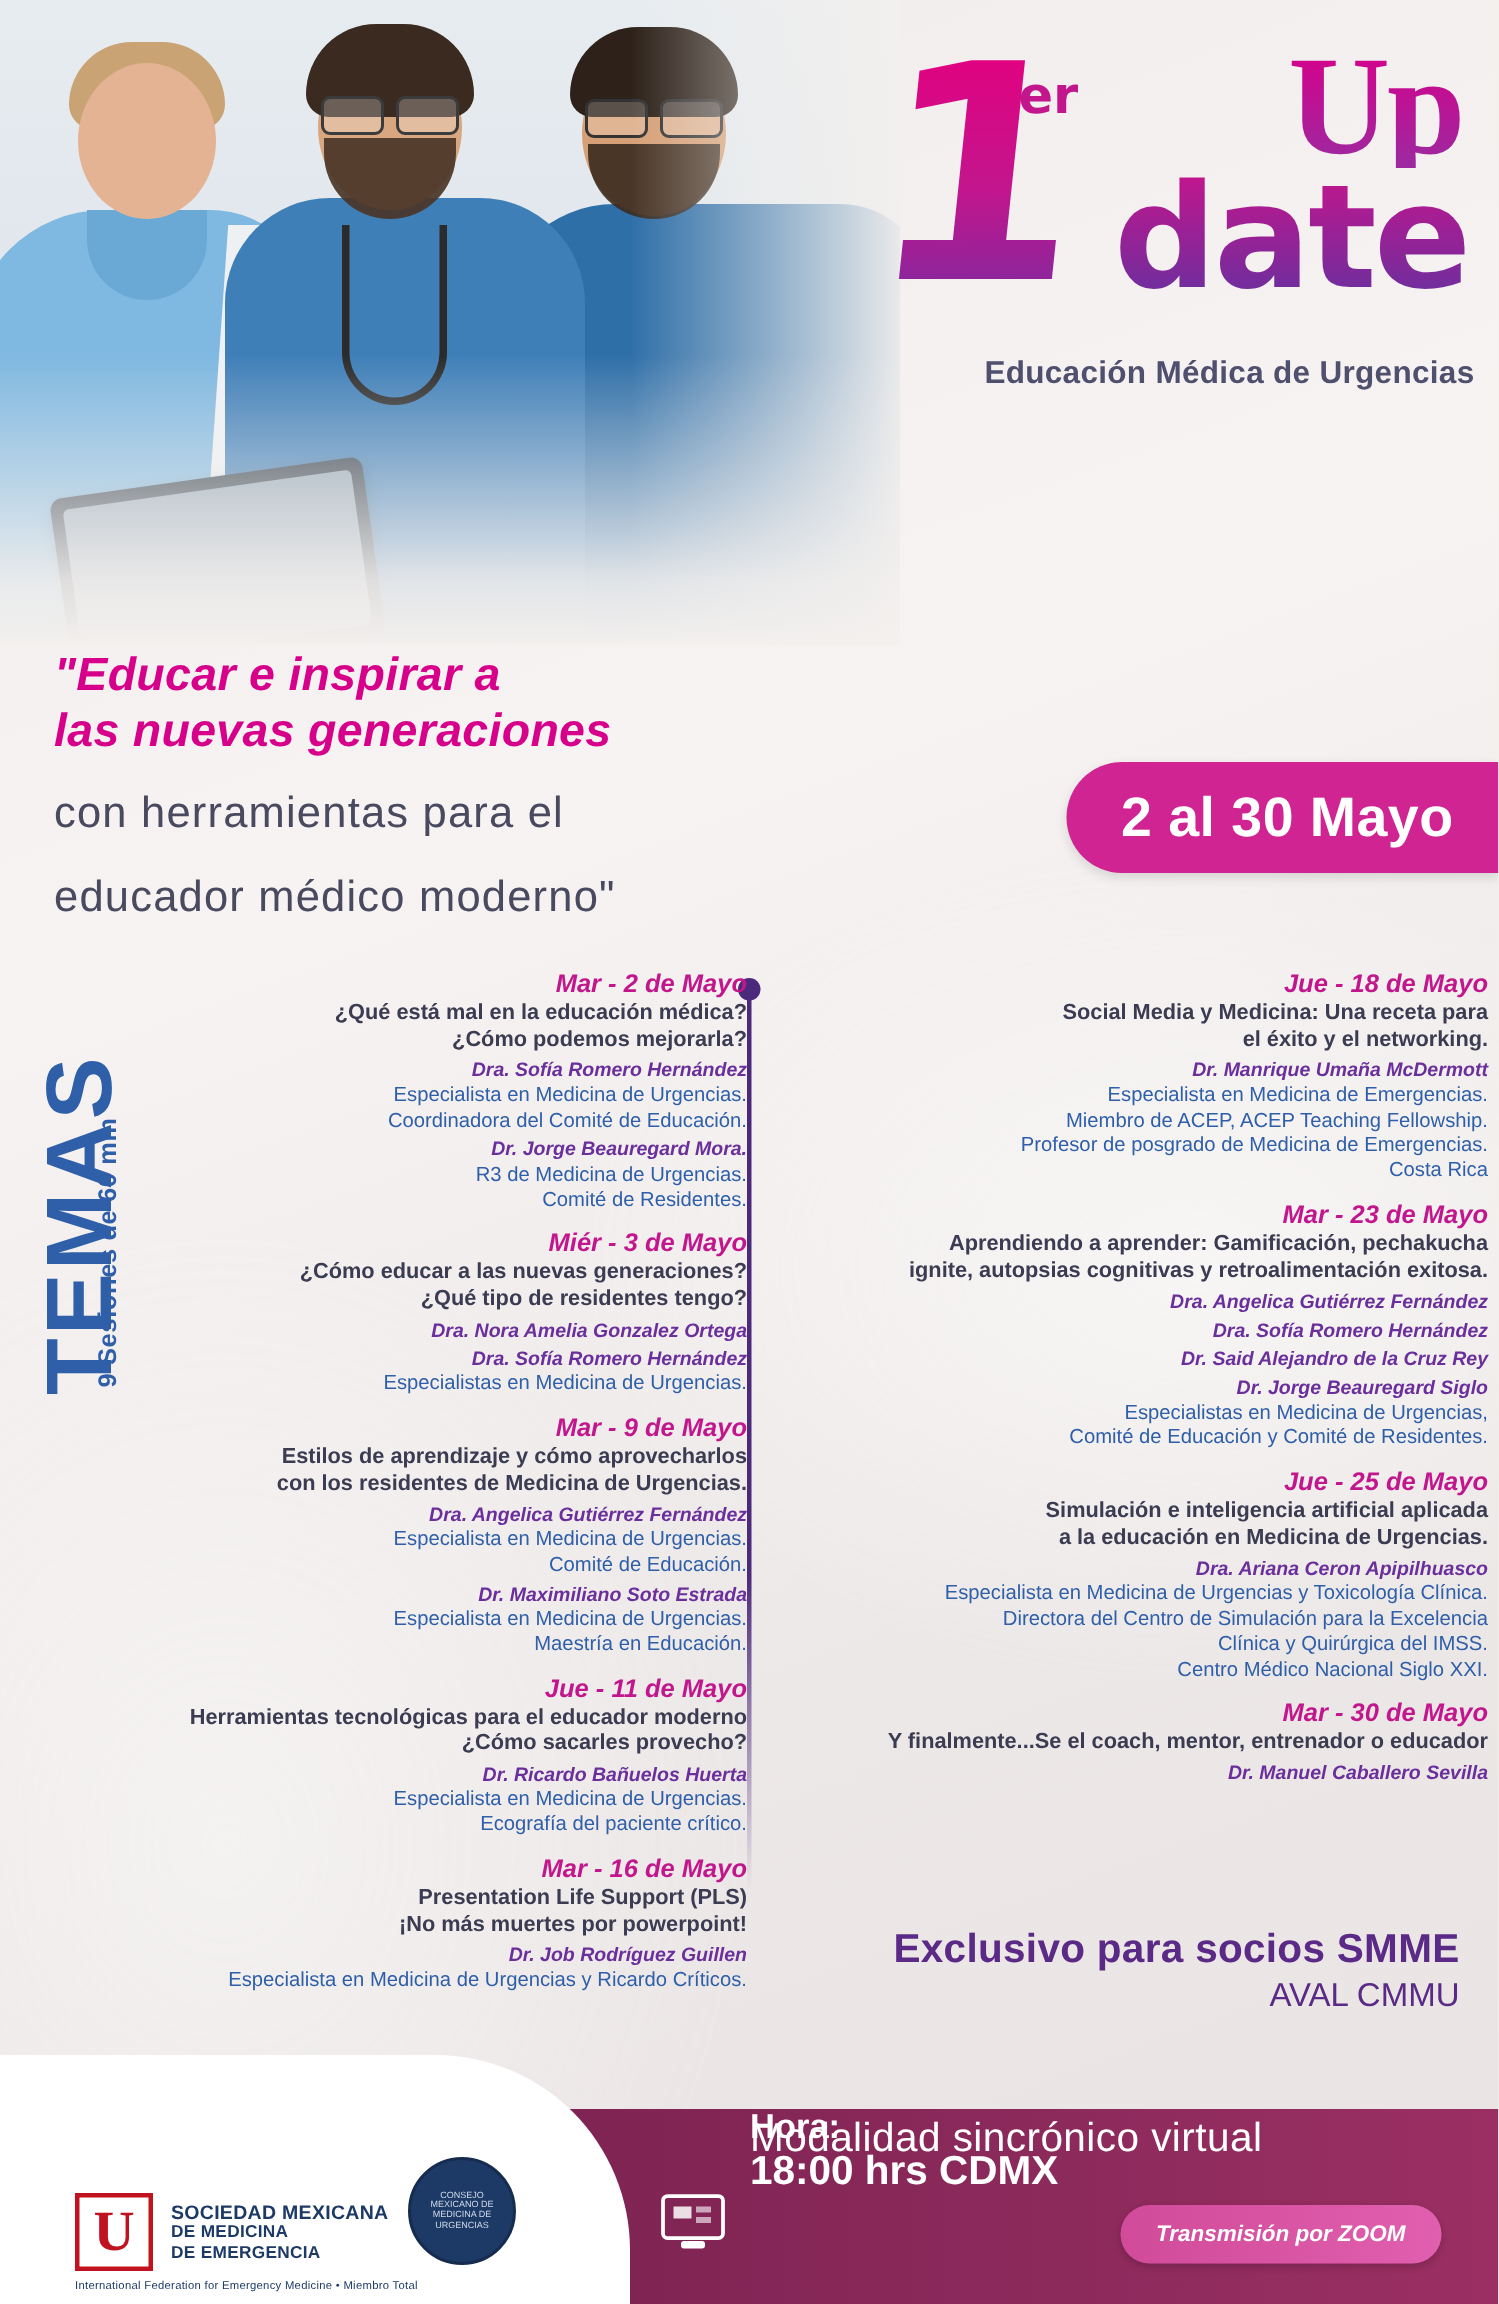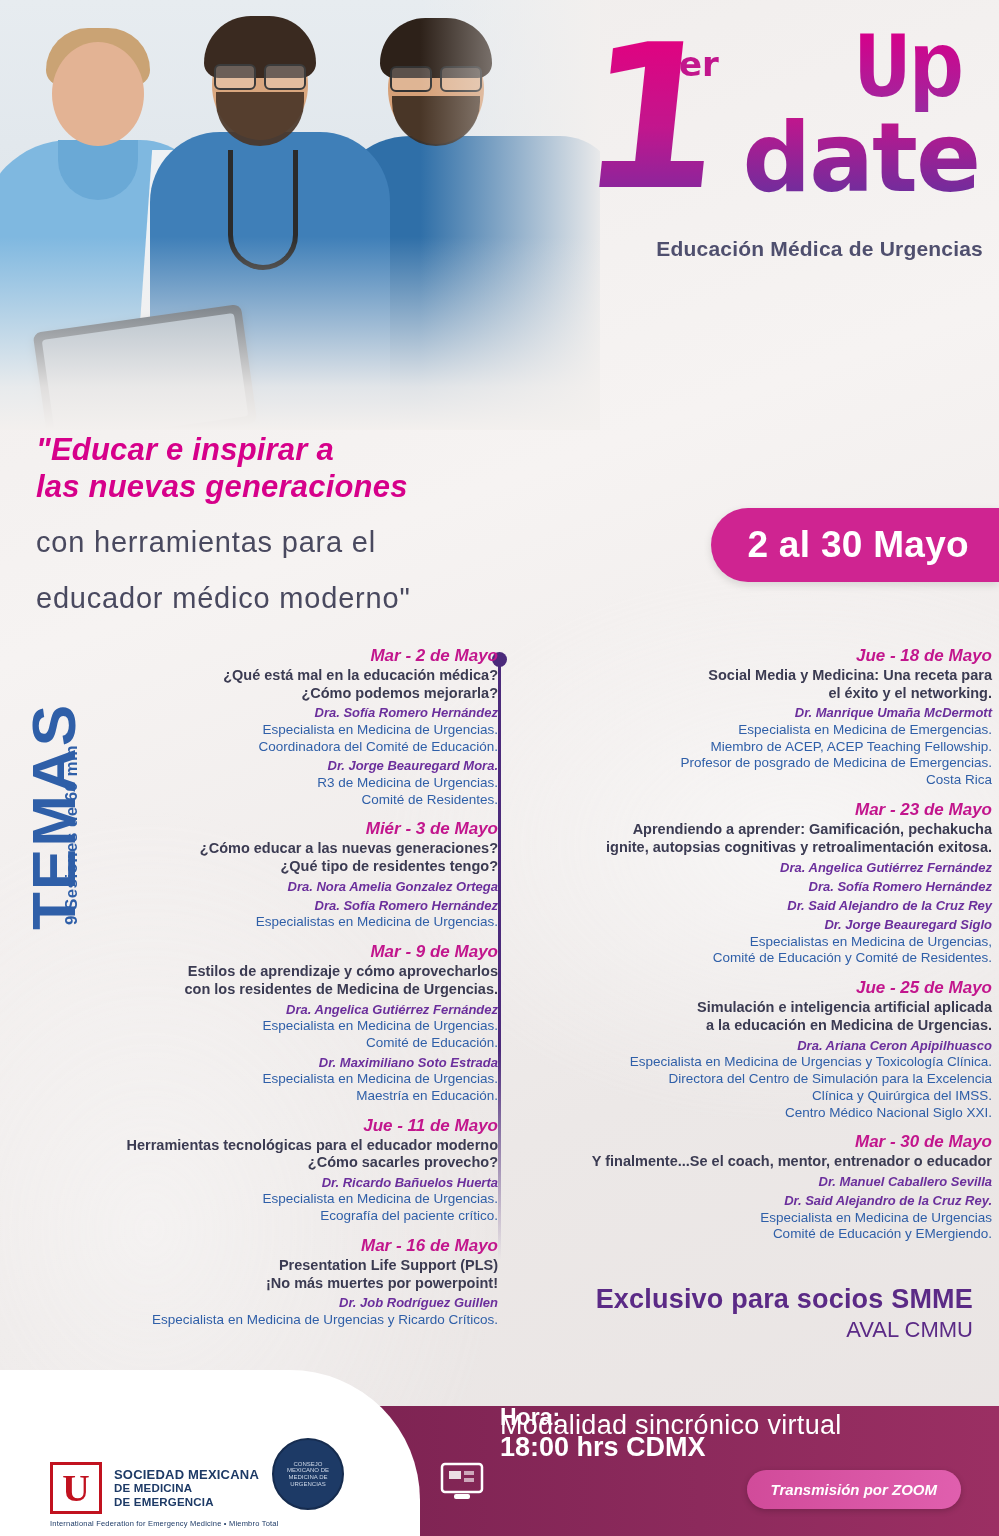--- a/index.html
+++ b/index.html
@@ -92,25 +92,25 @@
     -webkit-background-clip: text; background-clip: text; color: transparent;
     font-family: "DejaVu Sans", sans-serif;
     transform: skewX(-6deg);
   }
   .er {
     position: absolute; left: 96px; top: 22px;
     font-size: 34px; font-weight: 700; color: #c2168d;
     font-family: "DejaVu Sans", sans-serif;
   }
   .up {
-    position: absolute; right: 20px; top: 10px;
+    position: absolute; right: 8px; top: 10px;
     font-size: 94px; font-weight: 800; line-height: .85;
     background: linear-gradient(180deg,#d6008a 0%, #9b2aa0 100%);
     -webkit-background-clip: text; background-clip: text; color: transparent;
-    font-family: Liberation Mono, monospace; letter-spacing: -2px;
+    font-family: Liberation Serif, serif; letter-spacing: -2px;
   }
   .date-word {
     position: absolute; right: 4px; top: 96px;
     font-size: 96px; font-weight: 800; line-height: .85;
     background: linear-gradient(180deg,#c0168d 0%, #6a2f9e 100%);
     -webkit-background-clip: text; background-clip: text; color: transparent;
     font-family: "DejaVu Sans", sans-serif; letter-spacing: -2px; text-align: center;
   }
   .logo-sub {
     position: absolute; right: 0; top: 215px;
@@ -388,25 +388,20 @@
           <div class="sess-role">Clínica y  Quirúrgica  del IMSS.</div>
           <div class="sess-role">Centro Médico Nacional Siglo XXI.</div>
         </div>
       </div>
       <div class="sess">
         <div class="sess-date">Mar - 30 de Mayo</div>
         <div class="sess-title">Y finalmente...Se el coach, mentor, entrenador o educador</div>
         <div class="sp-block">
           <div class="sess-speaker">Dr. Manuel Caballero Sevilla</div>
         </div>
-        <div class="sp-block">
-          <div class="sess-speaker">Dr. Said Alejandro de la Cruz Rey.</div>
-          <div class="sess-role">Especialista en Medicina de  Urgencias</div>
-          <div class="sess-role">Comité de Educación y EMergiendo.</div>
-        </div>
       </div>
     </div>
 
   <div class="exclusivo">
     <div class="l1">Exclusivo para socios SMME</div>
     <div class="l2">AVAL CMMU</div>
   </div>
 
   <div class="footer"></div>
   <div class="footer-white"></div>

